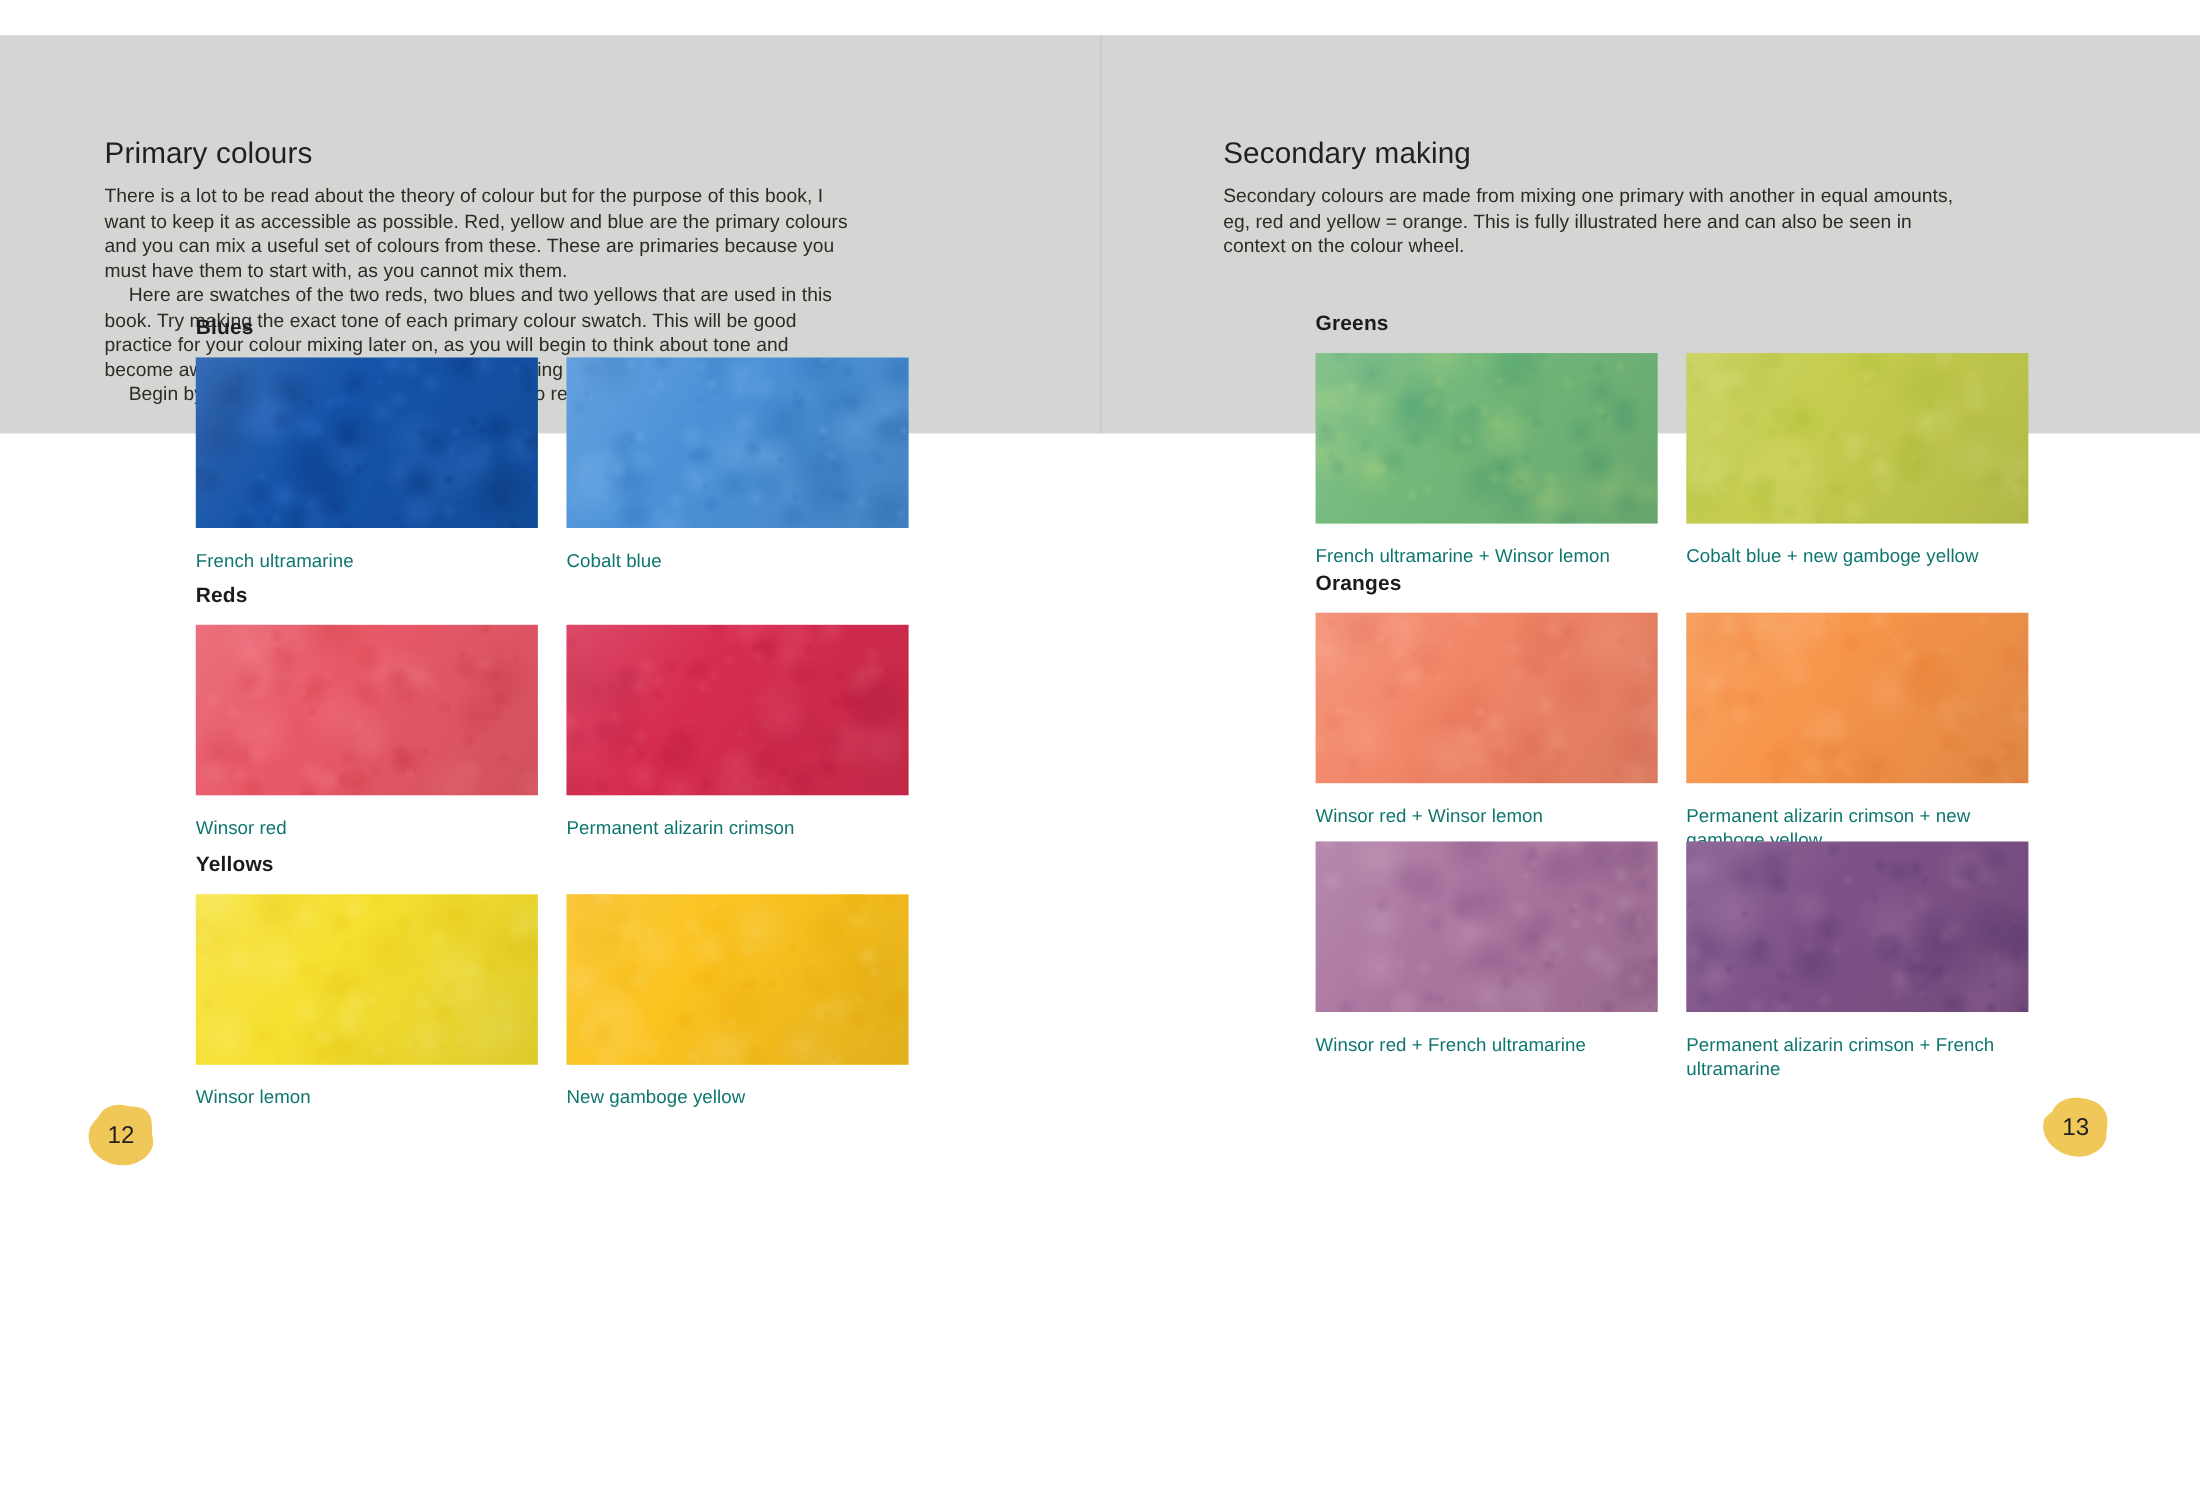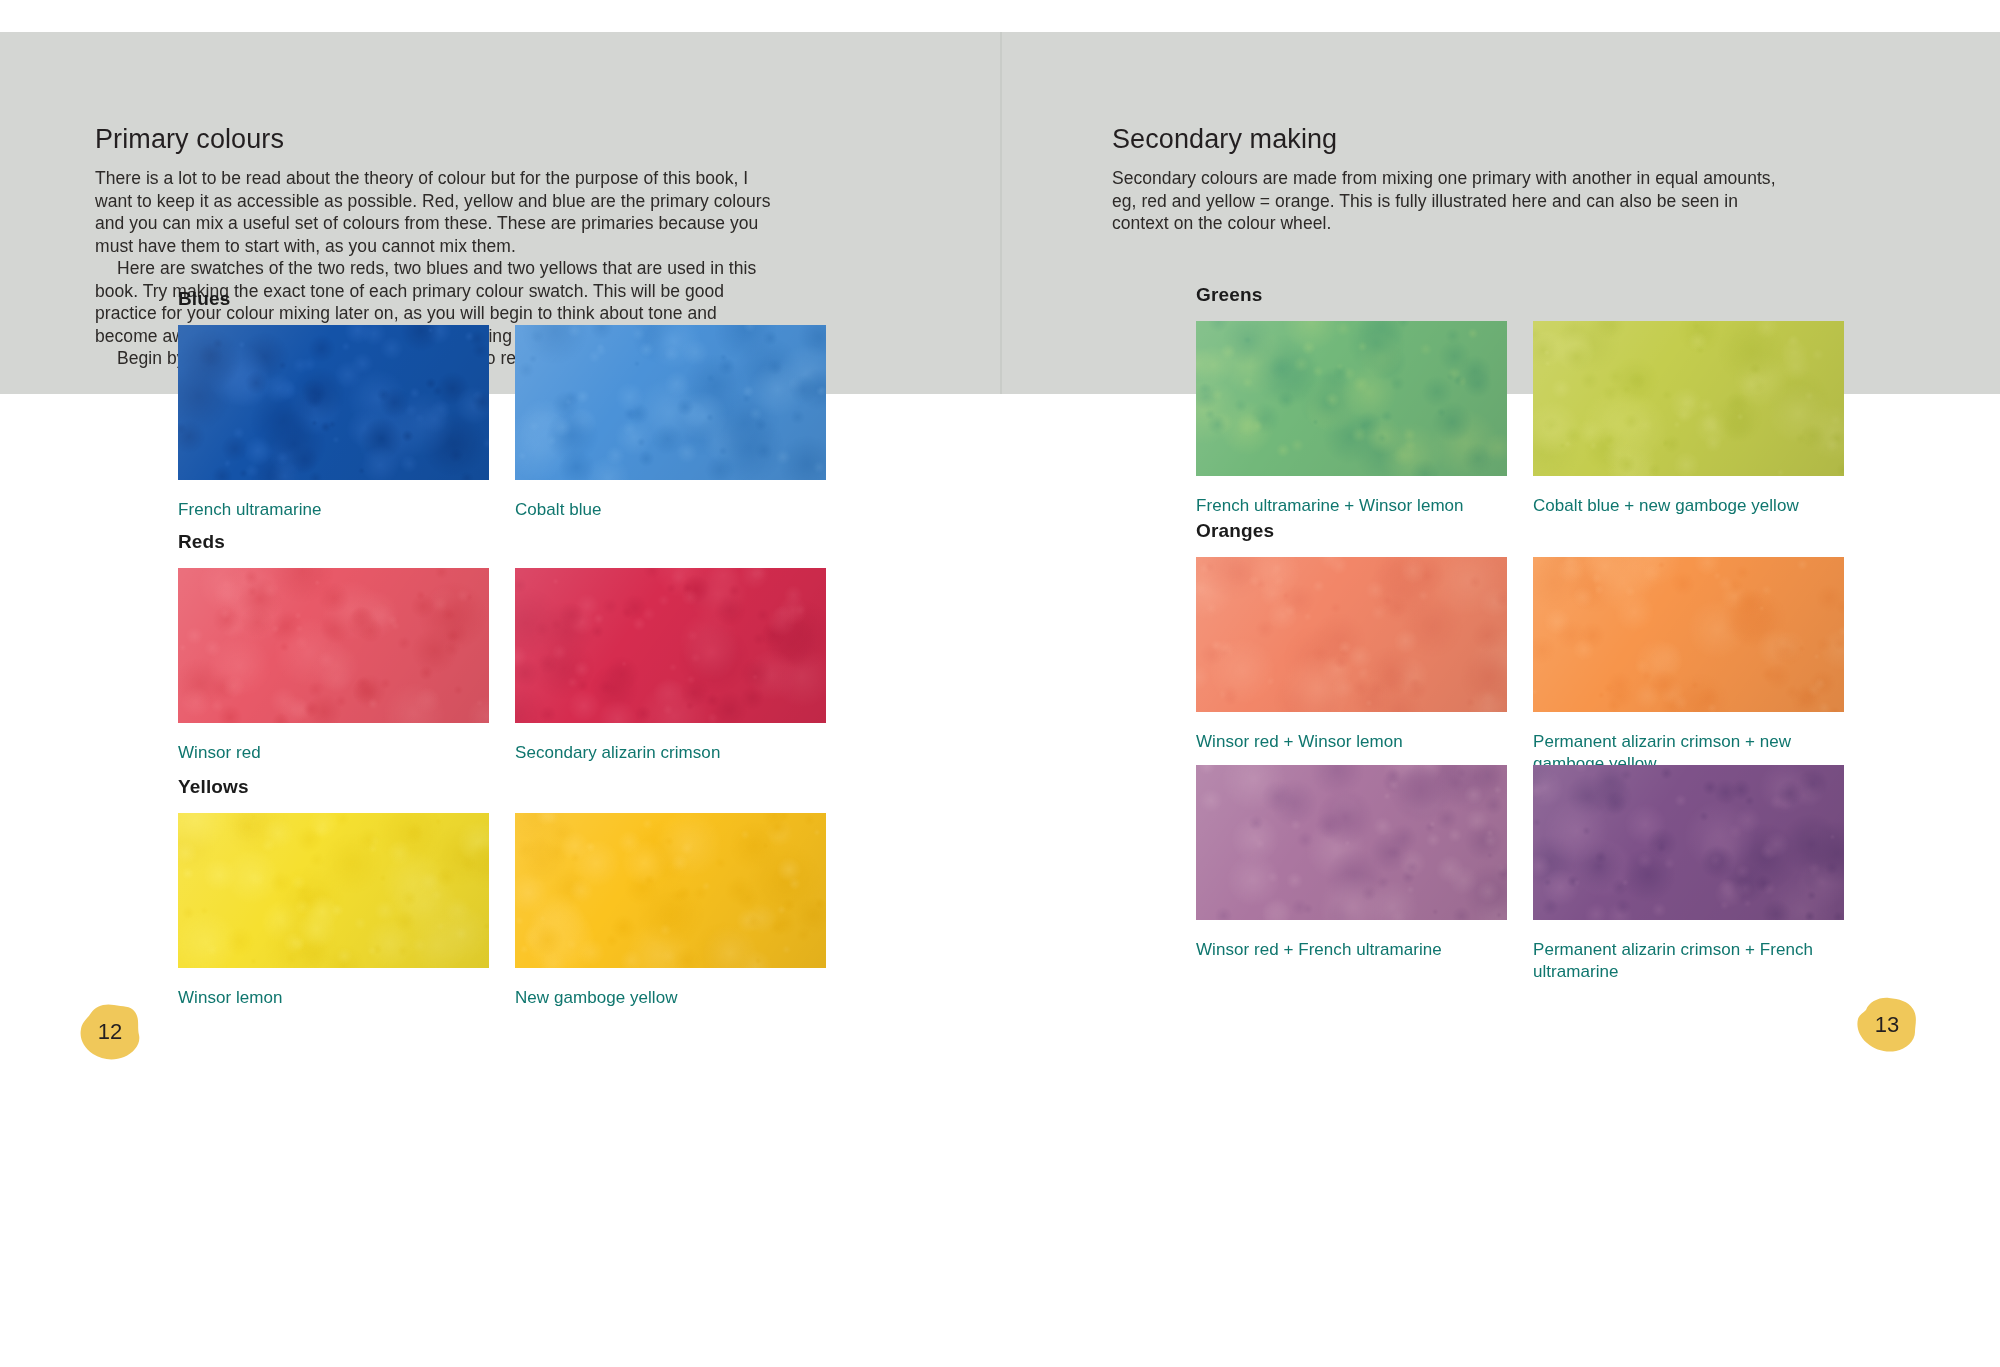--- a/index.html
+++ b/index.html
@@ -155,21 +155,21 @@
             </div>
           <div class="swatch-label">Winsor red</div>
         </div>
         <div class="swatch-cell">
           <div class="swatch" style="background: rgb(214, 44, 79);">
               <div style="position: absolute; inset: 0px; opacity: 0.5; background-image: radial-gradient(50.8px at 51% 95.6%, rgb(224, 74, 104) 0%, transparent 72%), radial-gradient(24.5px at 34.2% 68.4%, rgb(191, 31, 66) 0%, transparent 72%), radial-gradient(20.9px at 89.3% 27.2%, rgb(224, 74, 104) 0%, transparent 72%), radial-gradient(20px at 58.1% 13.5%, rgb(191, 31, 66) 0%, transparent 72%), radial-gradient(36px at 82.3% 69.1%, rgb(224, 74, 104) 0%, transparent 72%), radial-gradient(49.1px at 3.4% 35.5%, rgb(191, 31, 66) 0%, transparent 72%), radial-gradient(39.4px at 63.1% 54.4%, rgb(224, 74, 104) 0%, transparent 72%), radial-gradient(21.2px at 3.2% 67.6%, rgb(191, 31, 66) 0%, transparent 72%), radial-gradient(42.6px at 65.3% 16.6%, rgb(224, 74, 104) 0%, transparent 72%), radial-gradient(49.7px at 91.1% 43.2%, rgb(191, 31, 66) 0%, transparent 72%), radial-gradient(22.8px at 22.1% 89%, rgb(224, 74, 104) 0%, transparent 72%), radial-gradient(43.9px at 0.2% 95.7%, rgb(191, 31, 66) 0%, transparent 72%), radial-gradient(25.3px at 66.9% 4.9%, rgb(224, 74, 104) 0%, transparent 72%), radial-gradient(49.1px at 63.9% 58.4%, rgb(191, 31, 66) 0%, transparent 72%), radial-gradient(27.5px at 33% 97.7%, rgb(224, 74, 104) 0%, transparent 72%), radial-gradient(42.7px at 15.6% 64.6%, rgb(191, 31, 66) 0%, transparent 72%), radial-gradient(40.7px at 53.7% 0.6%, rgb(224, 74, 104) 0%, transparent 72%), radial-gradient(35.9px at 88.7% 47.6%, rgb(191, 31, 66) 0%, transparent 72%), radial-gradient(42.3px at 62.3% 47.1%, rgb(224, 74, 104) 0%, transparent 72%), radial-gradient(40.2px at 16.3% 40.8%, rgb(191, 31, 66) 0%, transparent 72%), radial-gradient(43.6px at 92.3% 70.4%, rgb(224, 74, 104) 0%, transparent 72%), radial-gradient(32.8px at 31.9% 77.6%, rgb(191, 31, 66) 0%, transparent 72%), radial-gradient(21.9px at 76.9% 3.9%, rgb(224, 74, 104) 0%, transparent 72%), radial-gradient(25.1px at 68.8% 91.2%, rgb(191, 31, 66) 0%, transparent 72%), radial-gradient(22.5px at 49.4% 81%, rgb(224, 74, 104) 0%, transparent 72%), radial-gradient(28.4px at 60.3% 15%, rgb(191, 31, 66) 0%, transparent 72%);"></div>
               <div style="position: absolute; inset: 0px; opacity: 0.42; background-image: radial-gradient(12.2px at 10.6% 94.4%, rgb(191, 31, 66) 0%, transparent 72%), radial-gradient(12.2px at 85.7% 29.6%, rgb(224, 74, 104) 0%, transparent 72%), radial-gradient(13.8px at 10.6% 61.8%, rgb(191, 31, 66) 0%, transparent 72%), radial-gradient(8.3px at 26.9% 32.7%, rgb(224, 74, 104) 0%, transparent 72%), radial-gradient(17px at 76.3% 83.9%, rgb(191, 31, 66) 0%, transparent 72%), radial-gradient(16px at 0.5% 57.1%, rgb(224, 74, 104) 0%, transparent 72%), radial-gradient(11.6px at 41.2% 94%, rgb(191, 31, 66) 0%, transparent 72%), radial-gradient(10.2px at 39.9% 36.1%, rgb(224, 74, 104) 0%, transparent 72%), radial-gradient(17.8px at 38.4% 25.3%, rgb(191, 31, 66) 0%, transparent 72%), radial-gradient(10.9px at 78.3% 3.1%, rgb(224, 74, 104) 0%, transparent 72%), radial-gradient(10.6px at 1.4% 11.3%, rgb(191, 31, 66) 0%, transparent 72%), radial-gradient(8.1px at 49.2% 91.4%, rgb(224, 74, 104) 0%, transparent 72%), radial-gradient(9.8px at 63.4% 85.2%, rgb(191, 31, 66) 0%, transparent 72%), radial-gradient(21.9px at 85.8% 34.3%, rgb(224, 74, 104) 0%, transparent 72%), radial-gradient(20.6px at 57.9% 80.5%, rgb(191, 31, 66) 0%, transparent 72%), radial-gradient(12.2px at 21.5% 65.2%, rgb(224, 74, 104) 0%, transparent 72%), radial-gradient(17.9px at 18.1% 30.3%, rgb(191, 31, 66) 0%, transparent 72%), radial-gradient(14.1px at 89.5% 17.4%, rgb(224, 74, 104) 0%, transparent 72%), radial-gradient(21.8px at 77.4% 68.1%, rgb(191, 31, 66) 0%, transparent 72%), radial-gradient(17.4px at 23.3% 24.2%, rgb(224, 74, 104) 0%, transparent 72%), radial-gradient(22.2px at 69.1% 27.3%, rgb(191, 31, 66) 0%, transparent 72%), radial-gradient(12.3px at 56.2% 19%, rgb(224, 74, 104) 0%, transparent 72%), radial-gradient(9.1px at 26.5% 41%, rgb(191, 31, 66) 0%, transparent 72%), radial-gradient(18.7px at 21.5% 35%, rgb(224, 74, 104) 0%, transparent 72%), radial-gradient(17.5px at 83% 42.7%, rgb(191, 31, 66) 0%, transparent 72%), radial-gradient(11.7px at 52.6% 5.7%, rgb(224, 74, 104) 0%, transparent 72%);"></div>
               <div style="position: absolute; inset: 0px; opacity: 0.3; background-image: radial-gradient(9px at 47.8% 20.9%, rgb(224, 74, 104) 0%, transparent 72%), radial-gradient(6.6px at 55.5% 12.8%, rgb(191, 31, 66) 0%, transparent 72%), radial-gradient(8.1px at 18.5% 73.8%, rgb(224, 74, 104) 0%, transparent 72%), radial-gradient(9px at 78.5% 45.8%, rgb(191, 31, 66) 0%, transparent 72%), radial-gradient(4.5px at 77.2% 70.3%, rgb(224, 74, 104) 0%, transparent 72%), radial-gradient(6px at 56.2% 89%, rgb(191, 31, 66) 0%, transparent 72%), radial-gradient(8.8px at 57.1% 43.6%, rgb(224, 74, 104) 0%, transparent 72%), radial-gradient(8.2px at 21.8% 75.8%, rgb(191, 31, 66) 0%, transparent 72%), radial-gradient(7.7px at 91.7% 27.1%, rgb(224, 74, 104) 0%, transparent 72%), radial-gradient(10.4px at 8.7% 39.4%, rgb(191, 31, 66) 0%, transparent 72%), radial-gradient(11.8px at 14.3% 54.2%, rgb(224, 74, 104) 0%, transparent 72%), radial-gradient(7.2px at 50.2% 13.2%, rgb(191, 31, 66) 0%, transparent 72%), radial-gradient(7.9px at 58.1% 58%, rgb(224, 74, 104) 0%, transparent 72%), radial-gradient(9.2px at 79.7% 30.5%, rgb(191, 31, 66) 0%, transparent 72%), radial-gradient(6.6px at 56.6% 72.1%, rgb(224, 74, 104) 0%, transparent 72%), radial-gradient(11.2px at 30.5% 24.6%, rgb(191, 31, 66) 0%, transparent 72%), radial-gradient(10.5px at 43% 29.7%, rgb(224, 74, 104) 0%, transparent 72%), radial-gradient(7.8px at 35.9% 28.9%, rgb(191, 31, 66) 0%, transparent 72%), radial-gradient(6.3px at 50.8% 64.1%, rgb(224, 74, 104) 0%, transparent 72%), radial-gradient(9.6px at 29.3% 76.8%, rgb(191, 31, 66) 0%, transparent 72%), radial-gradient(4.8px at 13.1% 8.7%, rgb(224, 74, 104) 0%, transparent 72%), radial-gradient(11.3px at 44% 1.5%, rgb(191, 31, 66) 0%, transparent 72%), radial-gradient(8.5px at 63.5% 96.9%, rgb(224, 74, 104) 0%, transparent 72%), radial-gradient(7.7px at 13.3% 36.4%, rgb(191, 31, 66) 0%, transparent 72%), radial-gradient(4.1px at 35.1% 61.8%, rgb(224, 74, 104) 0%, transparent 72%), radial-gradient(9.2px at 70.5% 14.8%, rgb(191, 31, 66) 0%, transparent 72%);"></div>
               <div style="position: absolute; inset: 0px; background: linear-gradient(125deg, rgba(255, 255, 255, 0.14) 0%, rgba(255, 255, 255, 0) 38%, rgba(0, 0, 0, 0.05) 72%, rgba(0, 0, 0, 0.1) 100%);"></div>
             </div>
-          <div class="swatch-label">Secondary alizarin crimson</div>
+          <div class="swatch-label">Permanent alizarin crimson</div>
         </div>
       </div>
     </div>
 
     <div class="group" style="left:178px; top:414px;">
       <div class="group-title">Yellows</div>
       <div class="swatch-row">
         <div class="swatch-cell">
           <div class="swatch" style="background: rgb(246, 224, 48);">
               <div style="position: absolute; inset: 0px; opacity: 0.5; background-image: radial-gradient(24.6px at 46.4% 63.9%, rgb(249, 234, 92) 0%, transparent 72%), radial-gradient(18.4px at 42.1% 17%, rgb(238, 210, 28) 0%, transparent 72%), radial-gradient(47.1px at 79.3% 58.7%, rgb(249, 234, 92) 0%, transparent 72%), radial-gradient(22.7px at 99.5% 30.7%, rgb(238, 210, 28) 0%, transparent 72%), radial-gradient(27.6px at 44.6% 74.8%, rgb(249, 234, 92) 0%, transparent 72%), radial-gradient(41.8px at 56% 32.5%, rgb(238, 210, 28) 0%, transparent 72%), radial-gradient(45.6px at 75.6% 45.5%, rgb(249, 234, 92) 0%, transparent 72%), radial-gradient(19.1px at 45% 55.5%, rgb(238, 210, 28) 0%, transparent 72%), radial-gradient(44.4px at 5.7% 4.1%, rgb(249, 234, 92) 0%, transparent 72%), radial-gradient(33.8px at 99.6% 33.1%, rgb(238, 210, 28) 0%, transparent 72%), radial-gradient(35.3px at 68.2% 84.1%, rgb(249, 234, 92) 0%, transparent 72%), radial-gradient(29.3px at 53.3% 98.7%, rgb(238, 210, 28) 0%, transparent 72%), radial-gradient(29.7px at 96.5% 18.7%, rgb(249, 234, 92) 0%, transparent 72%), radial-gradient(50.9px at 39.5% 85.6%, rgb(238, 210, 28) 0%, transparent 72%), radial-gradient(38.9px at 23.8% 41.2%, rgb(249, 234, 92) 0%, transparent 72%), radial-gradient(42px at 91.3% 27.1%, rgb(238, 210, 28) 0%, transparent 72%), radial-gradient(40.2px at 83.6% 85.1%, rgb(249, 234, 92) 0%, transparent 72%), radial-gradient(47.8px at 42.3% 56.6%, rgb(238, 210, 28) 0%, transparent 72%), radial-gradient(45px at 9.1% 83.5%, rgb(249, 234, 92) 0%, transparent 72%), radial-gradient(45.9px at 25.6% 7.4%, rgb(238, 210, 28) 0%, transparent 72%), radial-gradient(30.6px at 33.6% 70%, rgb(249, 234, 92) 0%, transparent 72%), radial-gradient(47.3px at 74.7% 12.8%, rgb(238, 210, 28) 0%, transparent 72%), radial-gradient(42.3px at 90.6% 77.7%, rgb(249, 234, 92) 0%, transparent 72%), radial-gradient(29.6px at 22.9% 6.2%, rgb(238, 210, 28) 0%, transparent 72%), radial-gradient(23.5px at 13.3% 40.1%, rgb(249, 234, 92) 0%, transparent 72%), radial-gradient(38px at 3.5% 20.9%, rgb(238, 210, 28) 0%, transparent 72%);"></div>

